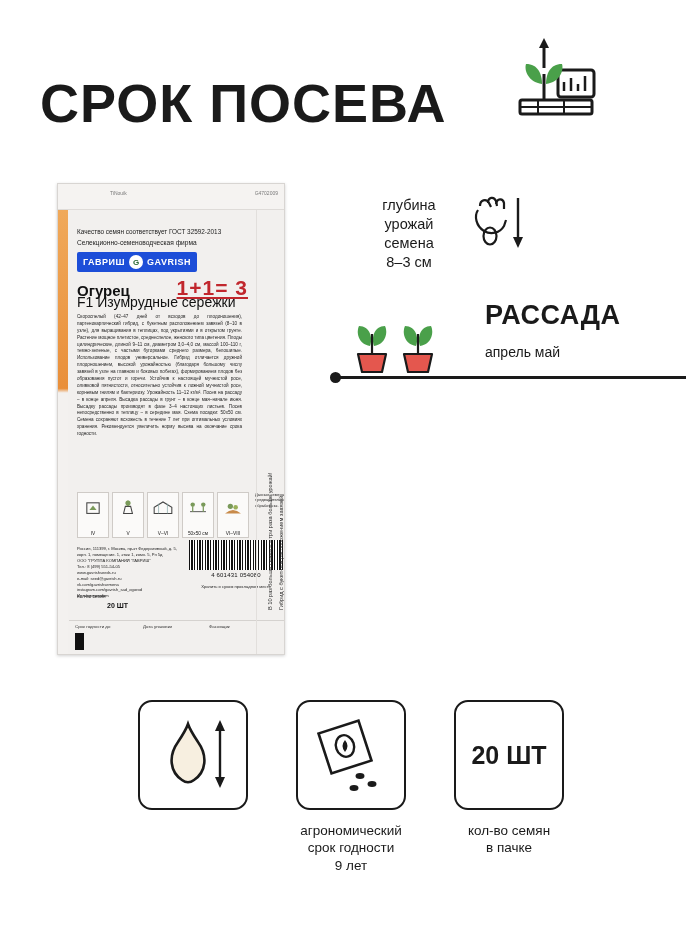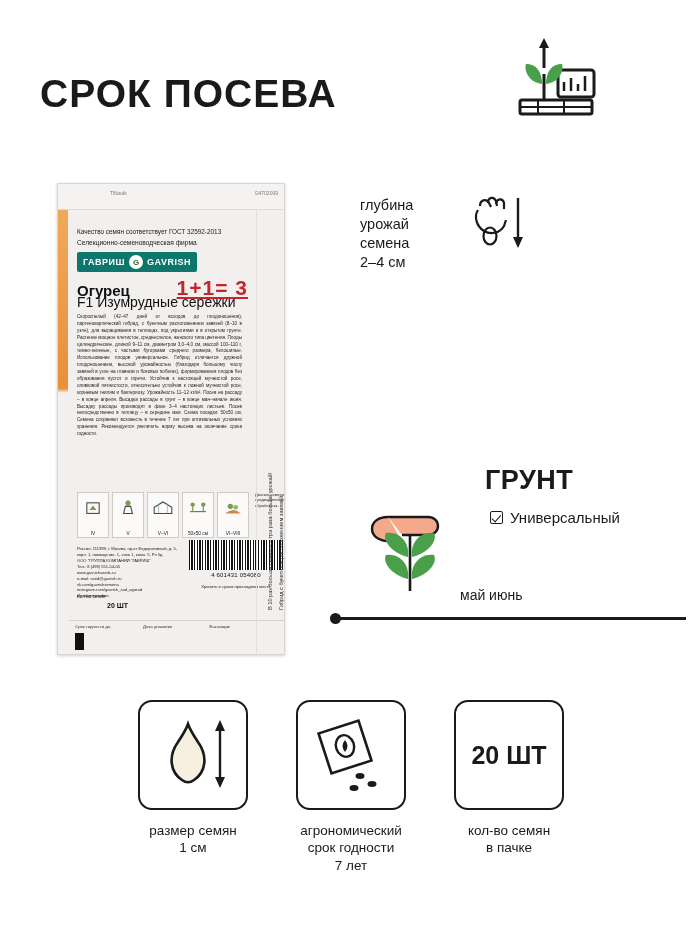--- a/index.html
+++ b/index.html
@@ -10,21 +10,21 @@
     font-family: "Liberation Sans", sans-serif;
     color: #1a1a1a;
     overflow: hidden;
   }
   .page { position: relative; width: 700px; height: 933px; }
 
   
   .header-title {
     position: absolute;
     left: 40px; top: 72px;
-    font-size: 39px;
+    font-size: 54px;
     font-weight: bold;
     letter-spacing: 1px;
     color: #1a1a1a;
     white-space: nowrap;
   }
   .header-icon {
     position: absolute;
     left: 508px; top: 36px;
     width: 96px; height: 96px;
   }
@@ -82,21 +82,21 @@
     position: absolute; left: 8px; top: 18px;
     font-size: 6.4px; color: #1a1a1a;
   }
   .firm {
     position: absolute; left: 8px; top: 29px;
     font-size: 6.6px; color: #1a1a1a;
   }
   .brandbar {
     position: absolute; left: 8px; top: 42px;
     width: 120px; height: 20px;
-    background: #0f766e;
+    background: #1d4ed8;
     border-radius: 2px;
     color: #fff;
     display: flex; align-items: center; justify-content: center;
     gap: 4px;
   }
   .brandbar .bn { font-size: 9px; font-weight: bold; letter-spacing: .5px; }
   .brandbar .logo-circle {
     width: 14px; height: 14px; border-radius: 50%;
     background: #fff; color: #2c6a35;
     font-size: 8px; font-weight: bold;
@@ -188,21 +188,21 @@
   .f2 { left: 74px; }
   .f3 { left: 140px; }
   .blackmark {
     position: absolute; left: 6px; top: 12px;
     width: 9px; height: 17px; background: #111;
   }
 
   
   .depth-block { position: absolute; left: 360px; top: 196px; }
   .depth-text {
-    font-size: 14.5px; line-height: 1.32; color: #1a1a1a; text-align: left;
+    font-size: 14.5px; line-height: 1.32; color: #1a1a1a; text-align: center;
     width: 98px;
   }
   .depth-icon { position: absolute; left: 108px; top: -6px; width: 62px; height: 66px; }
 
   
   .section { position: absolute; }
   .section-title {
     font-size: 27px; font-weight: bold; letter-spacing: .5px; color: #1a1a1a;
   }
   .tl-line {
@@ -387,87 +387,79 @@
         <span class="vtext v2">Гибрид с букетным расположением завязей</span>
       </div>
     </div>
   </div>
 
   <div class="depth-block">
     <div class="depth-text">
       <div>глубина</div>
       <div>урожай</div>
       <div>семена</div>
-      <div>2–4 см</div>
+      <div>8–3 см</div>
     </div>
     <div class="depth-icon">
       <svg viewBox="0 0 62 66" width="62" height="66">
         <path d="M12 16 c0 -6 6 -8 9 -3 l2 4" fill="none" stroke="#1a1a1a" stroke-width="2.2"></path>
         <path d="M20 13 c0 -6 6 -7 8 -2 l1 5" fill="none" stroke="#1a1a1a" stroke-width="2.2"></path>
         <path d="M28 14 c1 -6 7 -6 8 -1 l0 6" fill="none" stroke="#1a1a1a" stroke-width="2.2"></path>
         <path d="M10 20 c-4 6 -2 16 6 21 c7 4 16 2 20 -5 l2 -6" fill="none" stroke="#1a1a1a" stroke-width="2.2"></path>
         <ellipse cx="22" cy="46" rx="6.5" ry="8.5" fill="none" stroke="#1a1a1a" stroke-width="2.2"></ellipse>
         <line x1="50" y1="8" x2="50" y2="52" stroke="#1a1a1a" stroke-width="2.4"></line>
         <polygon points="50,58 45,47 55,47" fill="#1a1a1a"></polygon>
       </svg>
     </div>
   </div>
 
-
-  <div class="section" style="left:330px; top:465px; width:360px; height:170px;">
-    <div class="section-title" style="position:absolute; left:155px; top:0;">ГРУНТ</div>
-    <div class="universal-row" style="left:160px; top:44px;">
-      <span class="chk"></span>
-      <span>Универсальный</span>
-    </div>
-    <div style="position:absolute; left:18px; top:30px;">
-      <svg viewBox="0 0 130 110" width="130" height="110">
-
-        <path d="M40 22 h40 c6 0 10 4 10 9 c0 5 -4 9 -10 9 h-26" fill="#f3a98a" stroke="#1a1a1a" stroke-width="2.4" stroke-linejoin="round"></path>
-        <path d="M40 22 c-10 0 -16 5 -16 12 c0 7 7 12 16 12 h14" fill="#f3a98a" stroke="#1a1a1a" stroke-width="2.4"></path>
-
-        <line x1="62" y1="40" x2="62" y2="96" stroke="#1a1a1a" stroke-width="2.6"></line>
-
-        <path d="M60 62 c-16 -4 -26 -16 -22 -24 c14 -2 24 10 22 24z" fill="#4aa04a"></path>
-        <path d="M64 62 c16 -4 26 -16 22 -24 c-14 -2 -24 10 -22 24z" fill="#4aa04a"></path>
-        <path d="M60 84 c-16 -4 -26 -16 -22 -24 c14 -2 24 10 22 24z" fill="#4aa04a"></path>
-        <path d="M64 84 c16 -4 26 -16 22 -24 c-14 -2 -24 10 -22 24z" fill="#4aa04a"></path>
+  <div class="section" style="left:330px; top:300px; width:360px; height:120px;">
+    <div class="section-title" style="position:absolute; left:155px; top:0;">РАССАДА</div>
+    <div style="position:absolute; left:20px; top:-2px;">
+      <svg viewBox="0 0 110 80" width="110" height="80">
+        <path d="M20 48 c-12 -2 -14 -14 -11 -20 c11 0 14 12 11 20z" fill="#4aa04a"></path>
+        <path d="M24 48 c12 -2 14 -14 11 -20 c-11 0 -14 12 -11 20z" fill="#4aa04a"></path>
+        <line x1="22" y1="36" x2="22" y2="56" stroke="#1a1a1a" stroke-width="2.2"></line>
+        <path d="M8 56 h28 l-4 18 h-20z" fill="#e4574e" stroke="#1a1a1a" stroke-width="2.2" stroke-linejoin="round"></path>
+        <path d="M66 48 c-12 -2 -14 -14 -11 -20 c11 0 14 12 11 20z" fill="#4aa04a"></path>
+        <path d="M70 48 c12 -2 14 -14 11 -20 c-11 0 -14 12 -11 20z" fill="#4aa04a"></path>
+        <line x1="68" y1="36" x2="68" y2="56" stroke="#1a1a1a" stroke-width="2.2"></line>
+        <path d="M54 56 h28 l-4 18 h-20z" fill="#e4574e" stroke="#1a1a1a" stroke-width="2.2" stroke-linejoin="round"></path>
       </svg>
     </div>
-    <div class="tl-months" style="left:130px; top:122px;">май   июнь</div>
-    <div class="tl-dot" style="left:0px; top:148px;"></div>
-    <div class="tl-line" style="left:8px; top:152px; width:348px;"></div>
+    <div class="tl-months" style="left:155px; top:44px;">апрель  май</div>
+    <div class="tl-dot" style="left:0px; top:72px;"></div>
+    <div class="tl-line" style="left:8px; top:76px; width:348px;"></div>
   </div>
+
 
   <div class="cards">
 
     <div class="card c1">
       <svg viewBox="0 0 110 110" width="110" height="110">
         <path d="M42 78 c-12 -8 -14 -24 -4 -38 c4 -6 8 -12 10 -18 c2 6 6 12 10 18 c10 14 8 30 -4 38 c-4 3 -8 3 -12 0z" fill="#f7efe0" stroke="#1a1a1a" stroke-width="2.6"></path>
         <line x1="80" y1="24" x2="80" y2="80" stroke="#1a1a1a" stroke-width="2.4"></line>
         <polygon points="80,18 75,29 85,29" fill="#1a1a1a"></polygon>
         <polygon points="80,86 75,75 85,75" fill="#1a1a1a"></polygon>
       </svg>
     </div>
-    <div class="card-caption cap1" style="white-space:pre-line">размер семян
-1 см</div>
 
     <div class="card c2">
       <svg viewBox="0 0 110 110" width="110" height="110">
         <rect x="26" y="24" width="42" height="42" transform="rotate(-18 47 45)" fill="none" stroke="#1a1a1a" stroke-width="2.6"></rect>
         <ellipse cx="47" cy="44" rx="9" ry="11" transform="rotate(-18 47 44)" fill="none" stroke="#1a1a1a" stroke-width="2.4"></ellipse>
         <path d="M47 38 q5 6 0 12 q-5 -6 0 -12z" fill="#1a1a1a"></path>
         <ellipse cx="62" cy="74" rx="4.5" ry="3" fill="#1a1a1a"></ellipse>
         <ellipse cx="74" cy="82" rx="4.5" ry="3" fill="#1a1a1a"></ellipse>
         <ellipse cx="56" cy="86" rx="4.5" ry="3" fill="#1a1a1a"></ellipse>
       </svg>
     </div>
     <div class="card-caption cap2" style="white-space:pre-line">агрономический
 срок годности
-7 лет</div>
+9 лет</div>
 
     <div class="card c3">
       <div class="card-qty">20 ШТ</div>
     </div>
     <div class="card-caption cap3" style="white-space:pre-line">кол-во семян
 в пачке</div>
 
   </div>
 
 </div>

